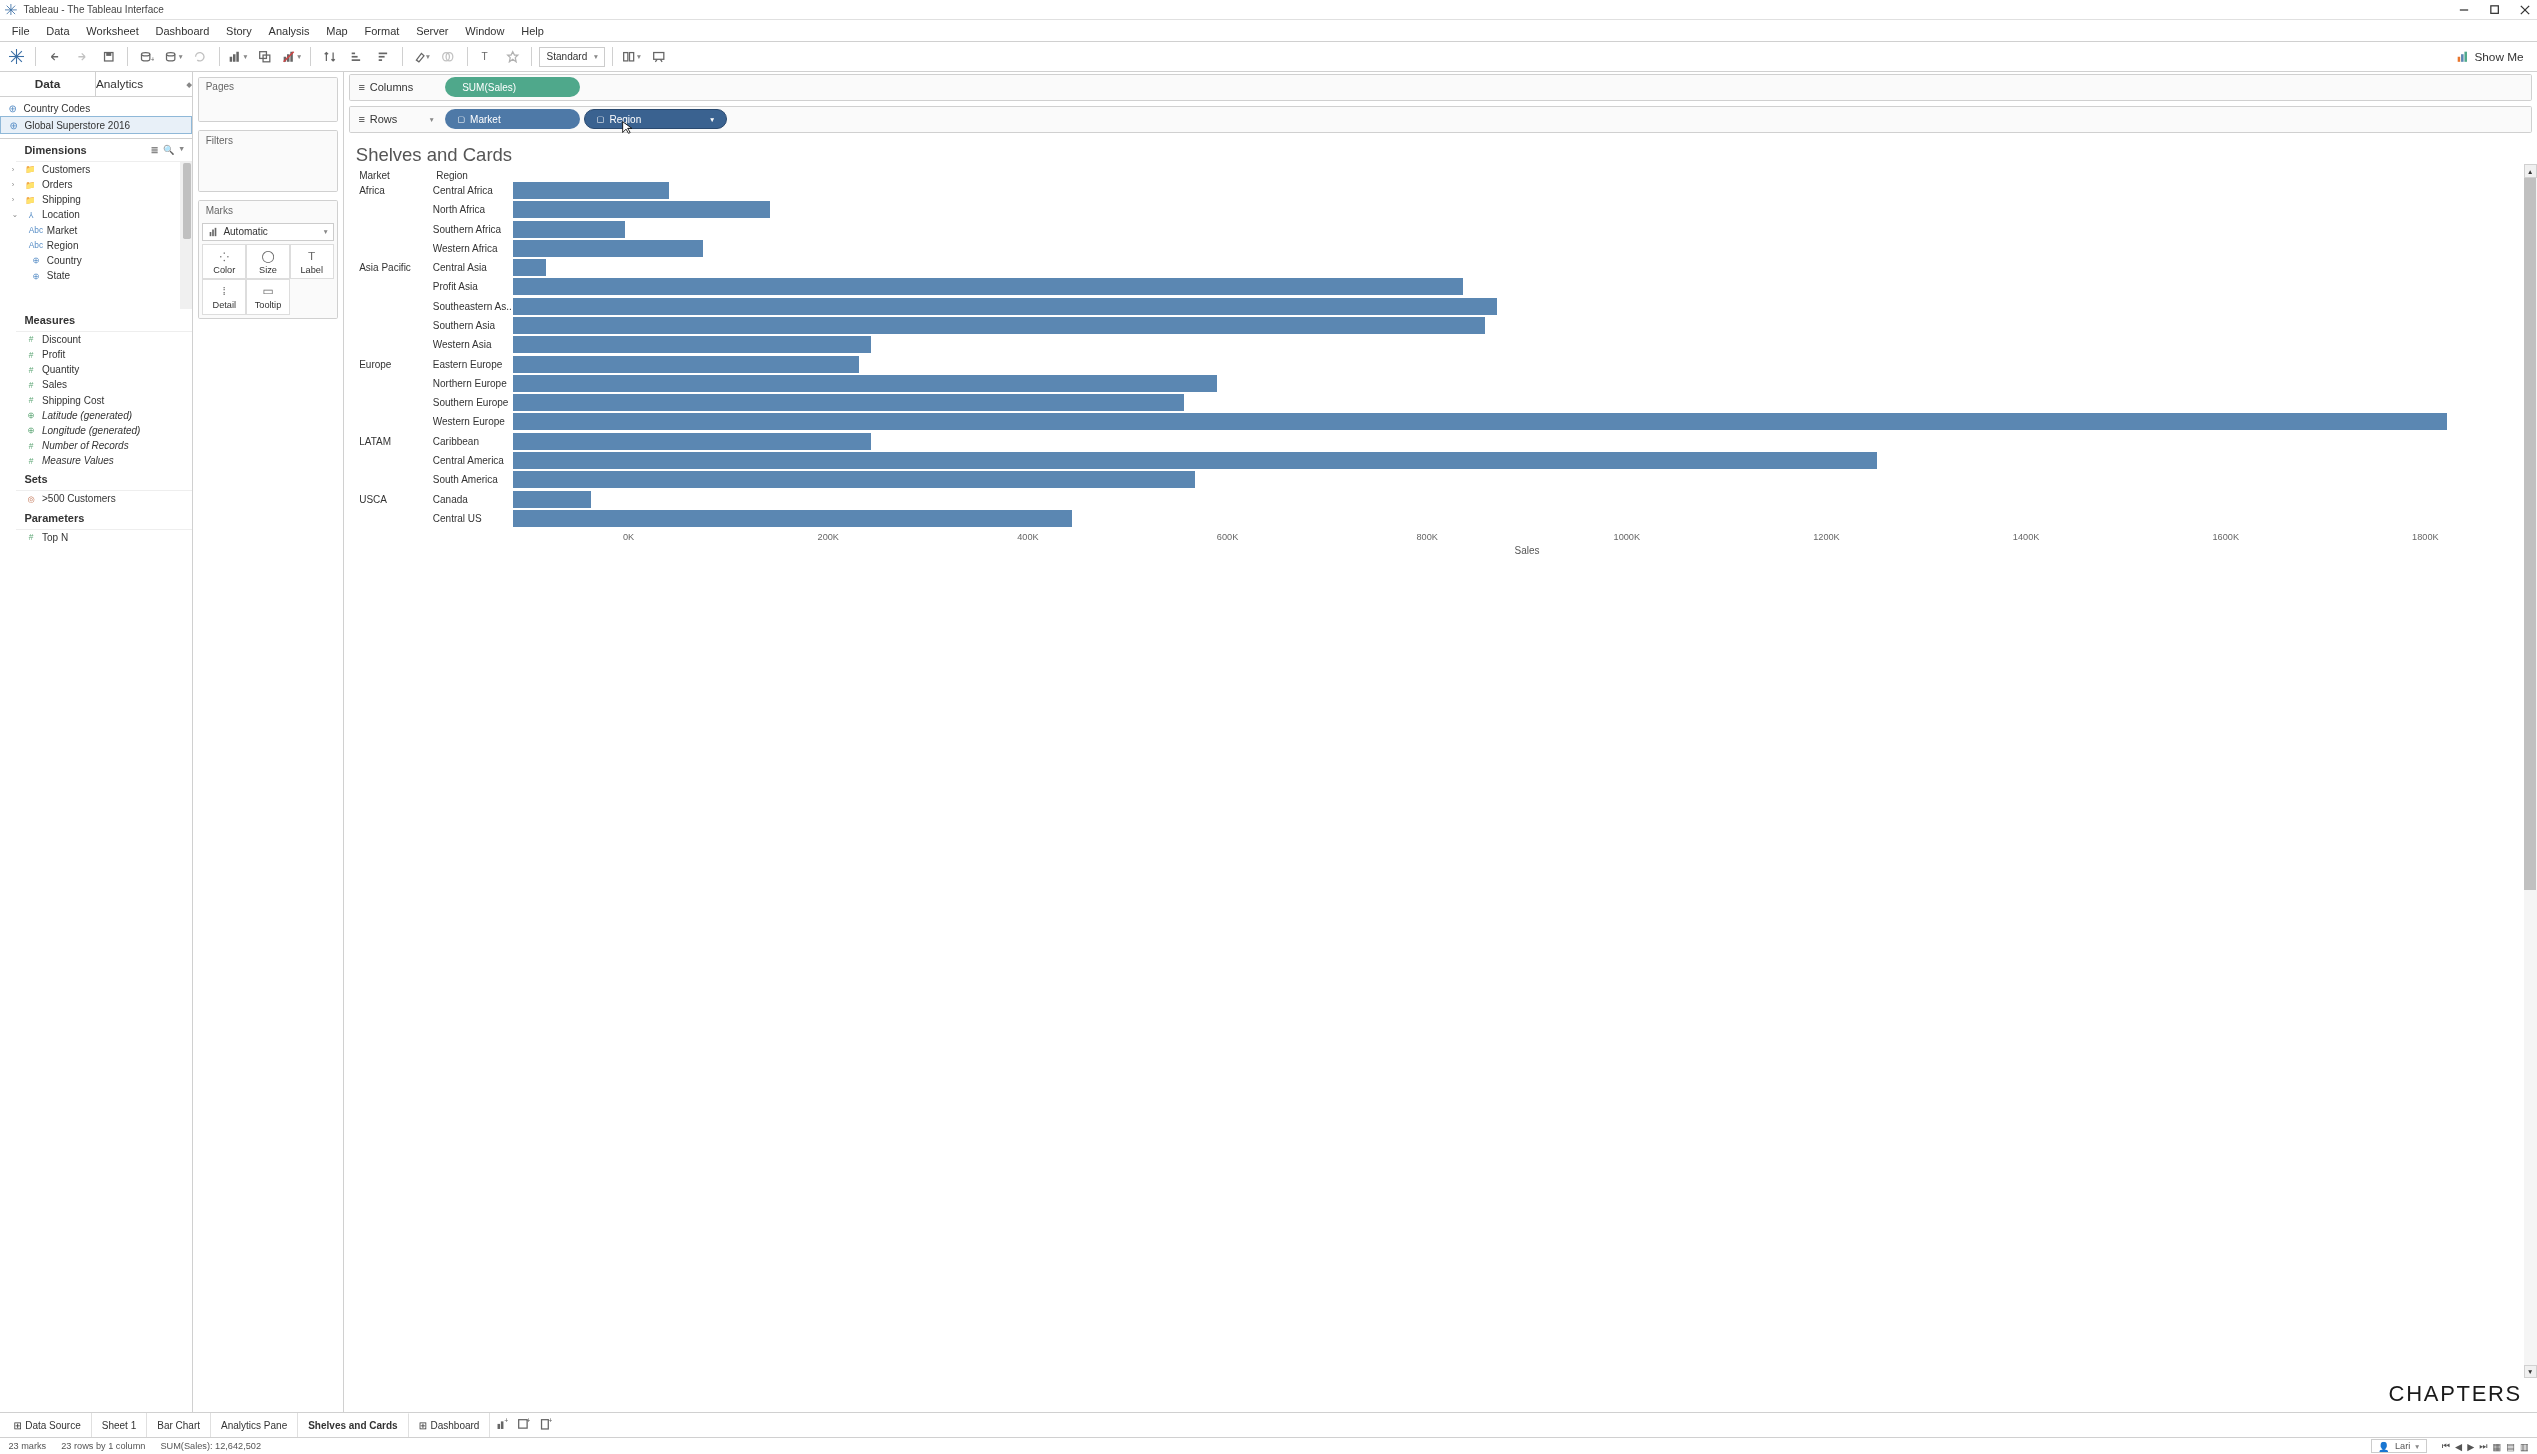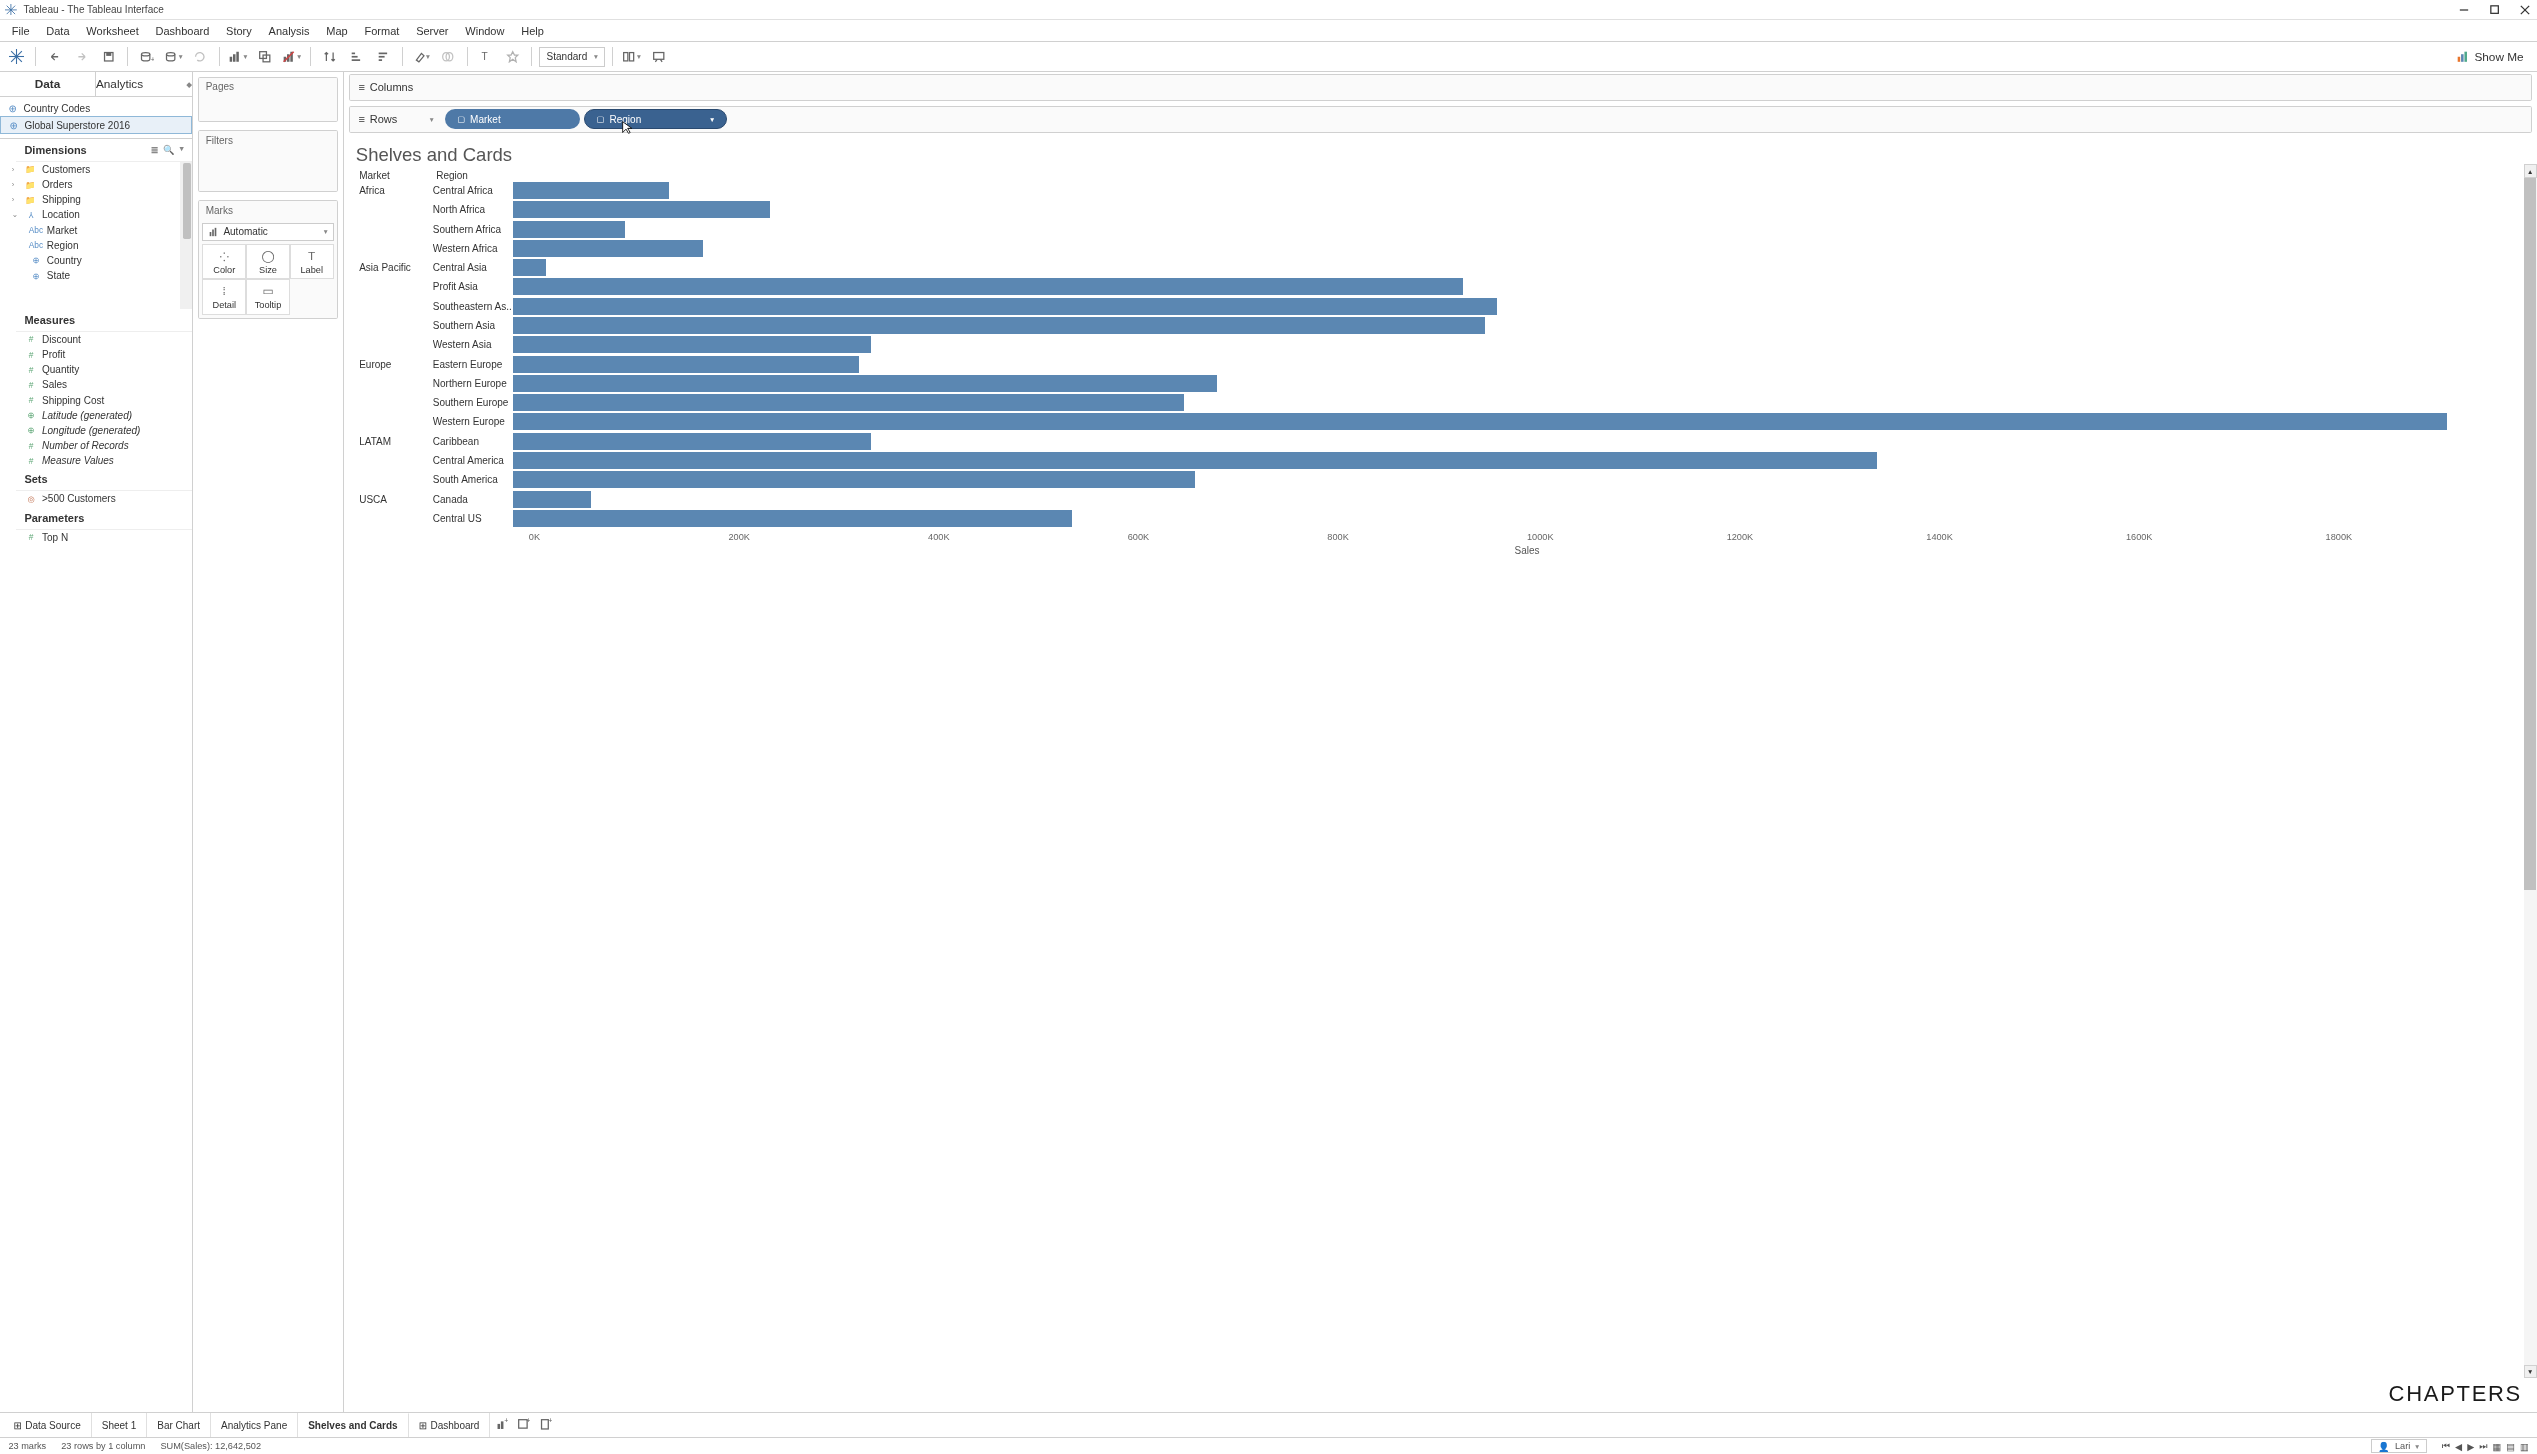--- a/index.html
+++ b/index.html
@@ -80,21 +80,21 @@
 .chart-headers { display: flex; font-size: 10px; font-weight: 500; padding-left: 3.4px; }
 .ch-market { width: 77px; }
 .ch-region { width: 92px; }
 .chart-rows { position: relative; }
 .chart-row { display: flex; align-items: center; height: 19.3px; }
 .cr-market { width: 77px; font-size: 10px; padding-left: 3.4px; }
 .cr-region { width: 80px; font-size: 10px; white-space: nowrap; overflow: hidden; text-overflow: ellipsis; }
 .cr-bar-area { flex: 1; position: relative; height: 100%; display: flex; align-items: center; }
 .cr-bar { background: #5b87b2; height: 17px; }
 .x-axis { display: flex; padding-left: 173px; font-size: 9.2px; color: #666; margin-top: 3.4px; }
-.x-tick { }
+.x-tick { text-align: center; }
 .x-label { text-align: center; font-size: 10px; color: #555; margin-top: 3.4px; padding-left: 173px; }
 .chart-scroll { position: absolute; right: 0; top: 25px; bottom: 34px; width: 13.5px; }
 .chart-scroll-up, .chart-scroll-down { height: 13.5px; background: #f0f0f0; border: 0.8px solid #d0d0d0; display: flex; align-items: center; justify-content: center; font-size: 7.6px; cursor: pointer; }
 .chart-scroll-track { height: calc(100% - 27px); background: #f5f5f5; position: relative; }
 .chart-scroll-thumb { position: absolute; left: 0.8px; right: 0.8px; top: 0; height: 60%; background: #c0c0c0; }
 
 
 .watermark { position: absolute; right: 15px; bottom: 5px; font-size: 22px; font-weight: 400; letter-spacing: 1.7px; color: #1a1a1a; }
 
 
@@ -492,20 +492,26 @@
     </div>
   </div>
 
   <div class="viz-col">
     <div class="shelves">
       <div class="shelf-row">
         <div class="shelf-label">
             <span>≡</span>
             <span>Columns</span>
           </div>
+        <div class="shelf-pills" id="col-pills">
+            <div class="pill green" style="min-width: 135px;">
+              <span class="pill-icon"></span>
+              <span>SUM(Sales)</span>
+            </div>
+          </div>
       </div>
       <div class="shelf-row" style="position:relative">
         <div class="shelf-label">
             <span>≡</span>
             <span>Rows</span>
             <span class="tb-caret" style="margin-left:auto">▾</span>
           </div>
         <div class="shelf-pills" id="row-pills">
             <div class="pill blue" style="min-width: 135px;">
               <span class="pill-icon">▢</span>

